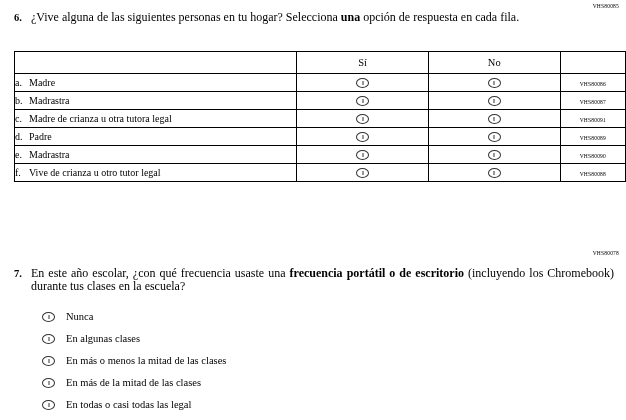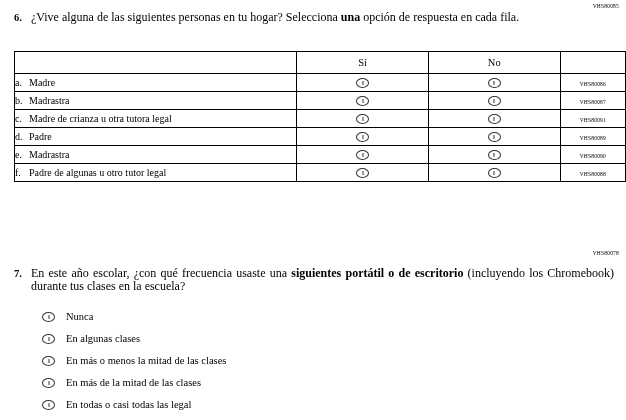--- a/index.html
+++ b/index.html
@@ -236,35 +236,35 @@
           <td class="opt-cell"><span class="bubble"></span></td>
           <td class="code-cell"><span class="code">VHS80089</span></td>
         </tr>
         <tr>
           <td class="lbl"><span class="ltr">e.</span><span>Madrastra</span></td>
           <td class="opt-cell"><span class="bubble"></span></td>
           <td class="opt-cell"><span class="bubble"></span></td>
           <td class="code-cell"><span class="code">VHS80090</span></td>
         </tr>
         <tr>
-          <td class="lbl"><span class="ltr">f.</span><span>Padre de algunas u otro tutor legal</span></td>
+          <td class="lbl"><span class="ltr">f.</span><span>Vive de crianza u otro tutor legal</span></td>
           <td class="opt-cell"><span class="bubble"></span></td>
           <td class="opt-cell"><span class="bubble"></span></td>
           <td class="code-cell"><span class="code">VHS80088</span></td>
         </tr>
       </tbody>
     </table>
   </div>
 
   <div class="code code-mid">VHS80078</div>
 
   <div class="q7">
     <div class="q-row">
       <div class="q-num">7.</div>
-      <div class="q-text q7-text"><span>En este año escolar, ¿con qué frecuencia usaste una </span><b>siguientes portátil o de escritorio</b><span> (incluyendo los Chromebook) durante tus clases en la escuela?</span></div>
+      <div class="q-text q7-text"><span>En este año escolar, ¿con qué frecuencia usaste una </span><b>frecuencia portátil o de escritorio</b><span> (incluyendo los Chromebook) durante tus clases en la escuela?</span></div>
     </div>
   </div>
 
   <div class="answers">
     <div class="ans">
       <span class="bub"><span class="bubble"></span></span>
       <span class="atext">Nunca</span>
     </div>
     <div class="ans">
       <span class="bub"><span class="bubble"></span></span>

